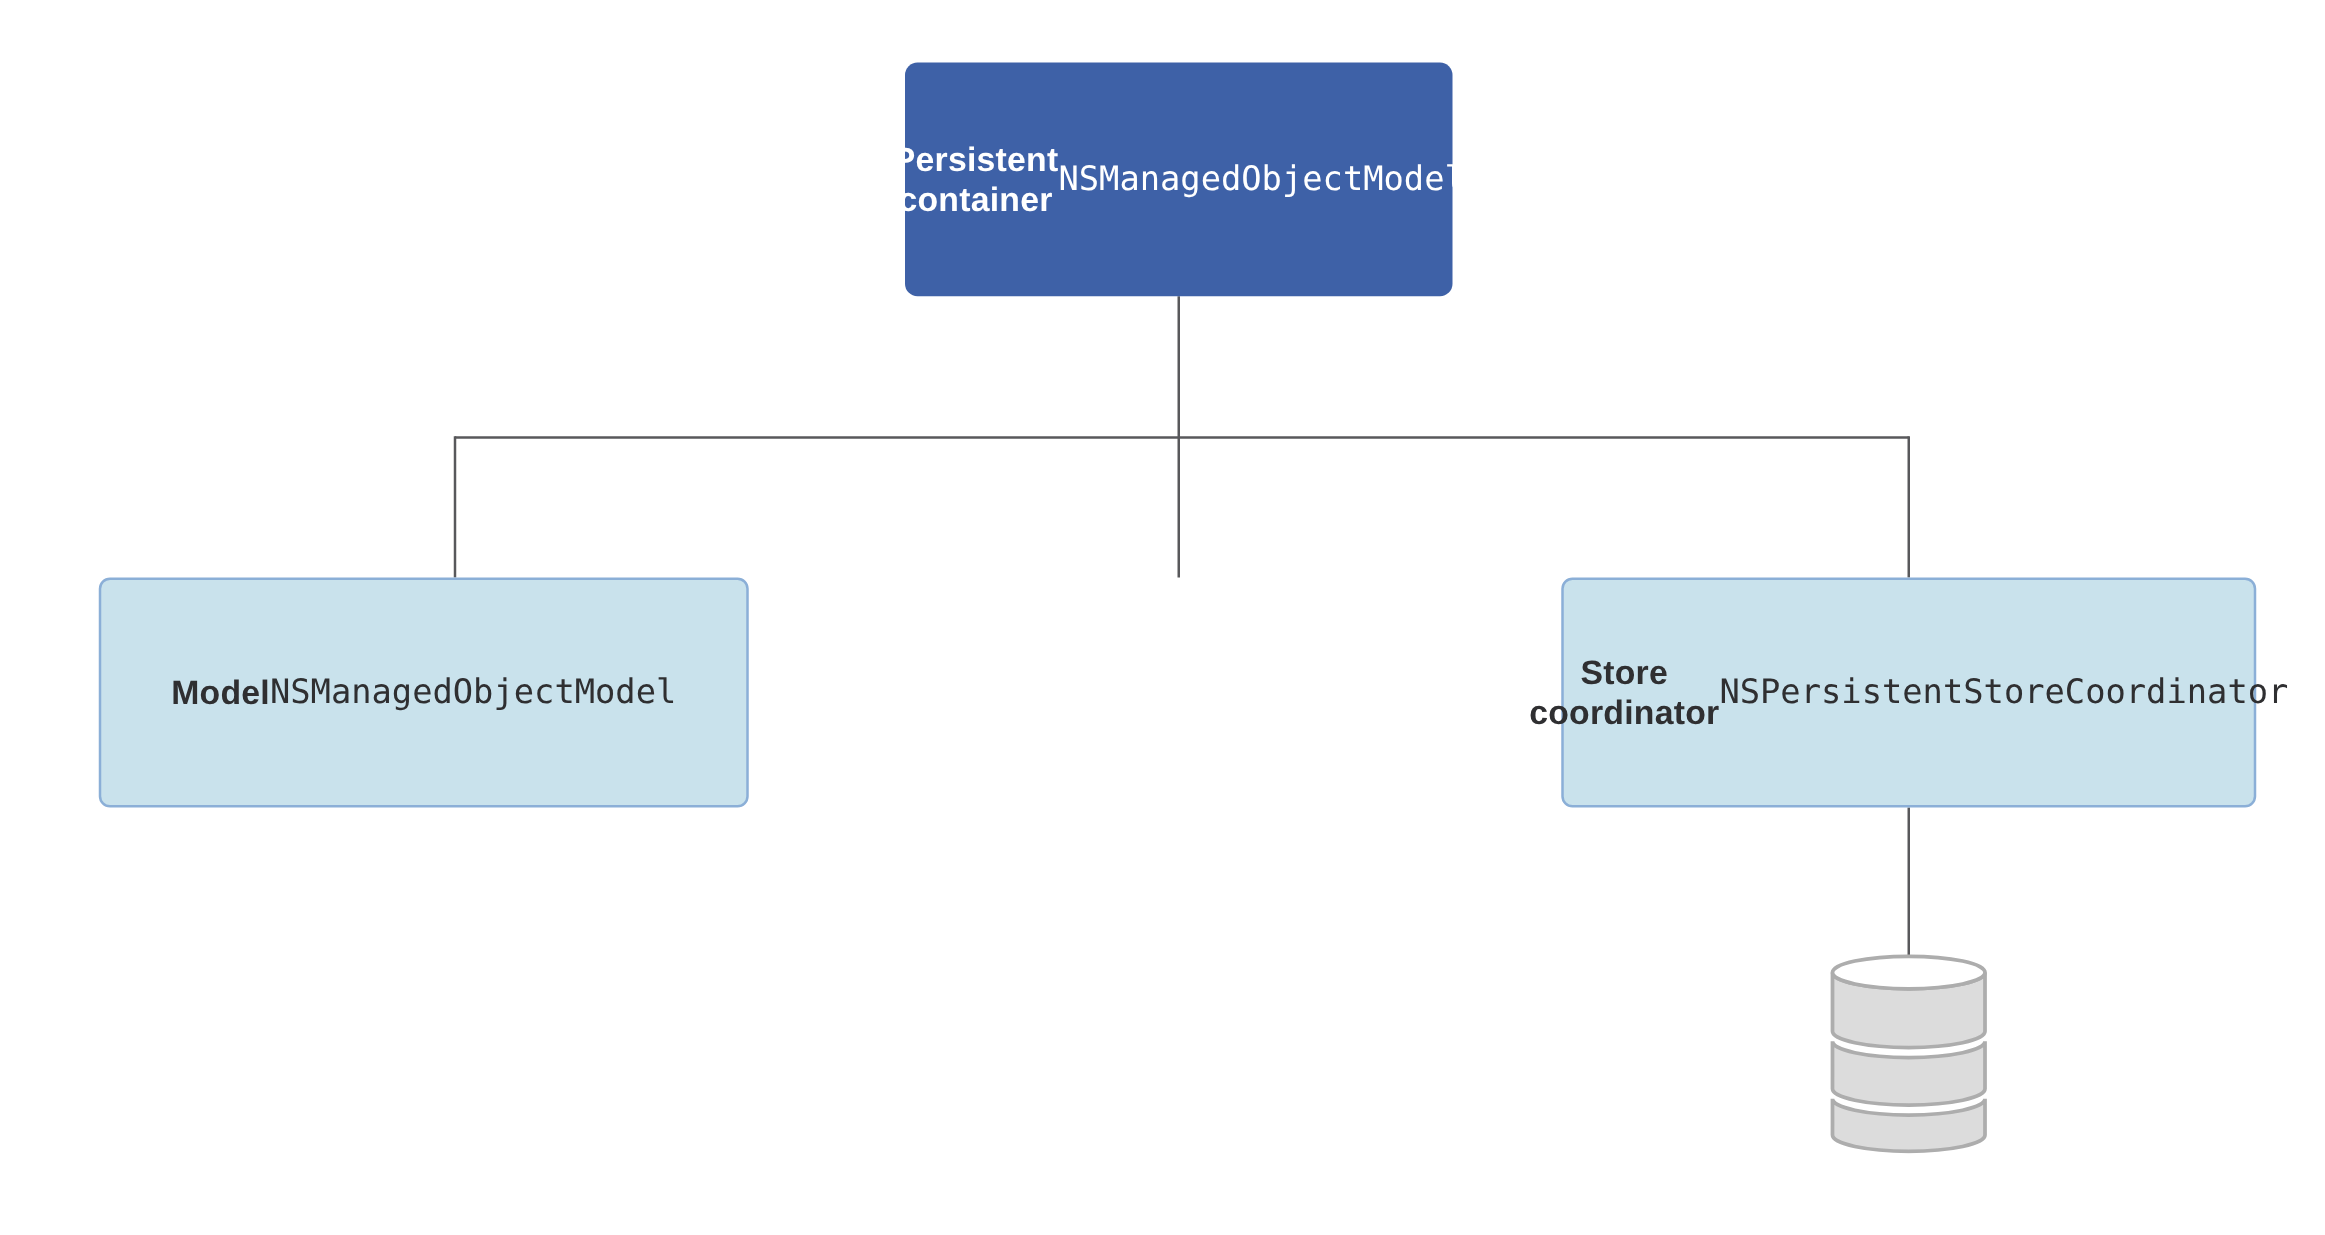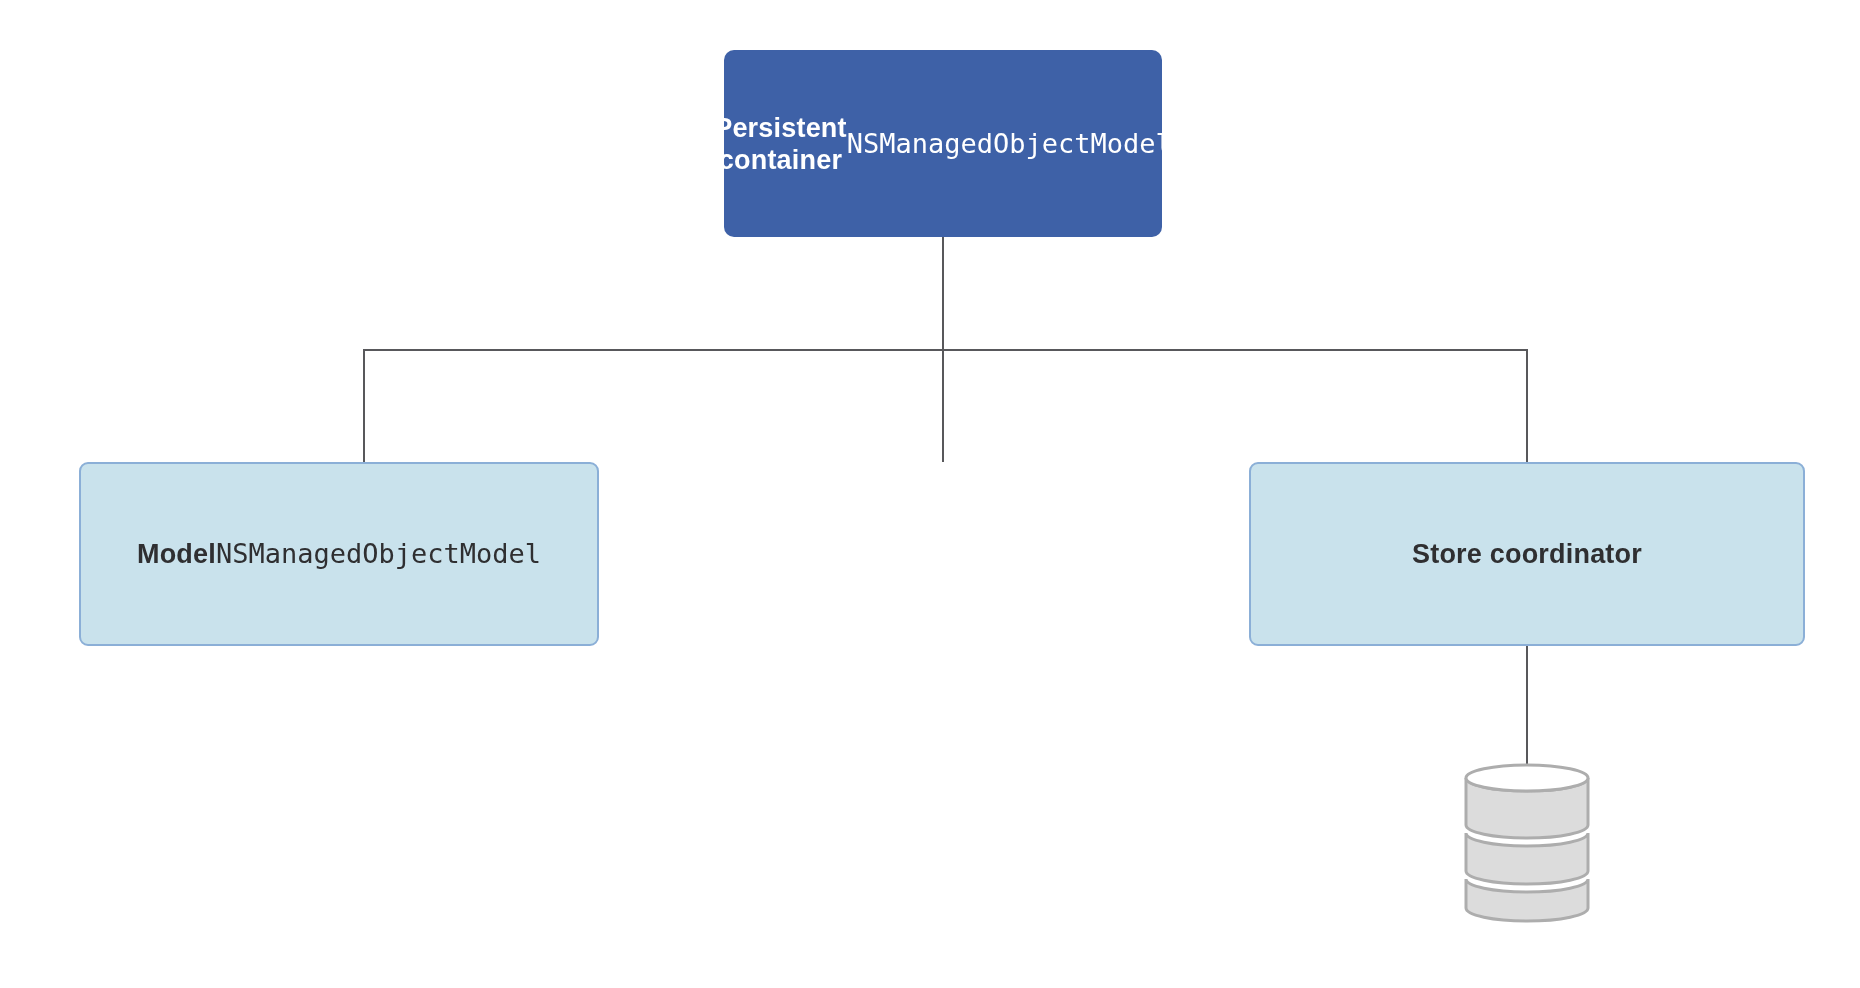--- a/index.html
+++ b/index.html
@@ -98,20 +98,21 @@
   </div>
 
   <div class="node child model">
     <div class="title">Model</div>
     <div class="code">NSManagedObjectModel</div>
   </div>
 
 
   <div class="node child store">
     <div class="title">Store coordinator</div>
+    <div class="code">NSPersistentStoreCoordinator</div>
   </div>
 
   <svg class="db-icon" viewBox="0 0 128 160" xmlns="http://www.w3.org/2000/svg">
     <g stroke="#ADADAD" stroke-width="3" fill="#DCDCDC">
 
       <path d="M3,15 L3,62 A61,13 0 0 0 125,62 L125,15 A61,13 0 0 1 3,15 Z"></path>
 
       <path d="M3,70 A61,13 0 0 0 125,70 L125,108 A61,13 0 0 1 3,108 Z"></path>
 
       <path d="M3,116 A61,13 0 0 0 125,116 L125,145 A61,13 0 0 1 3,145 Z"></path>

